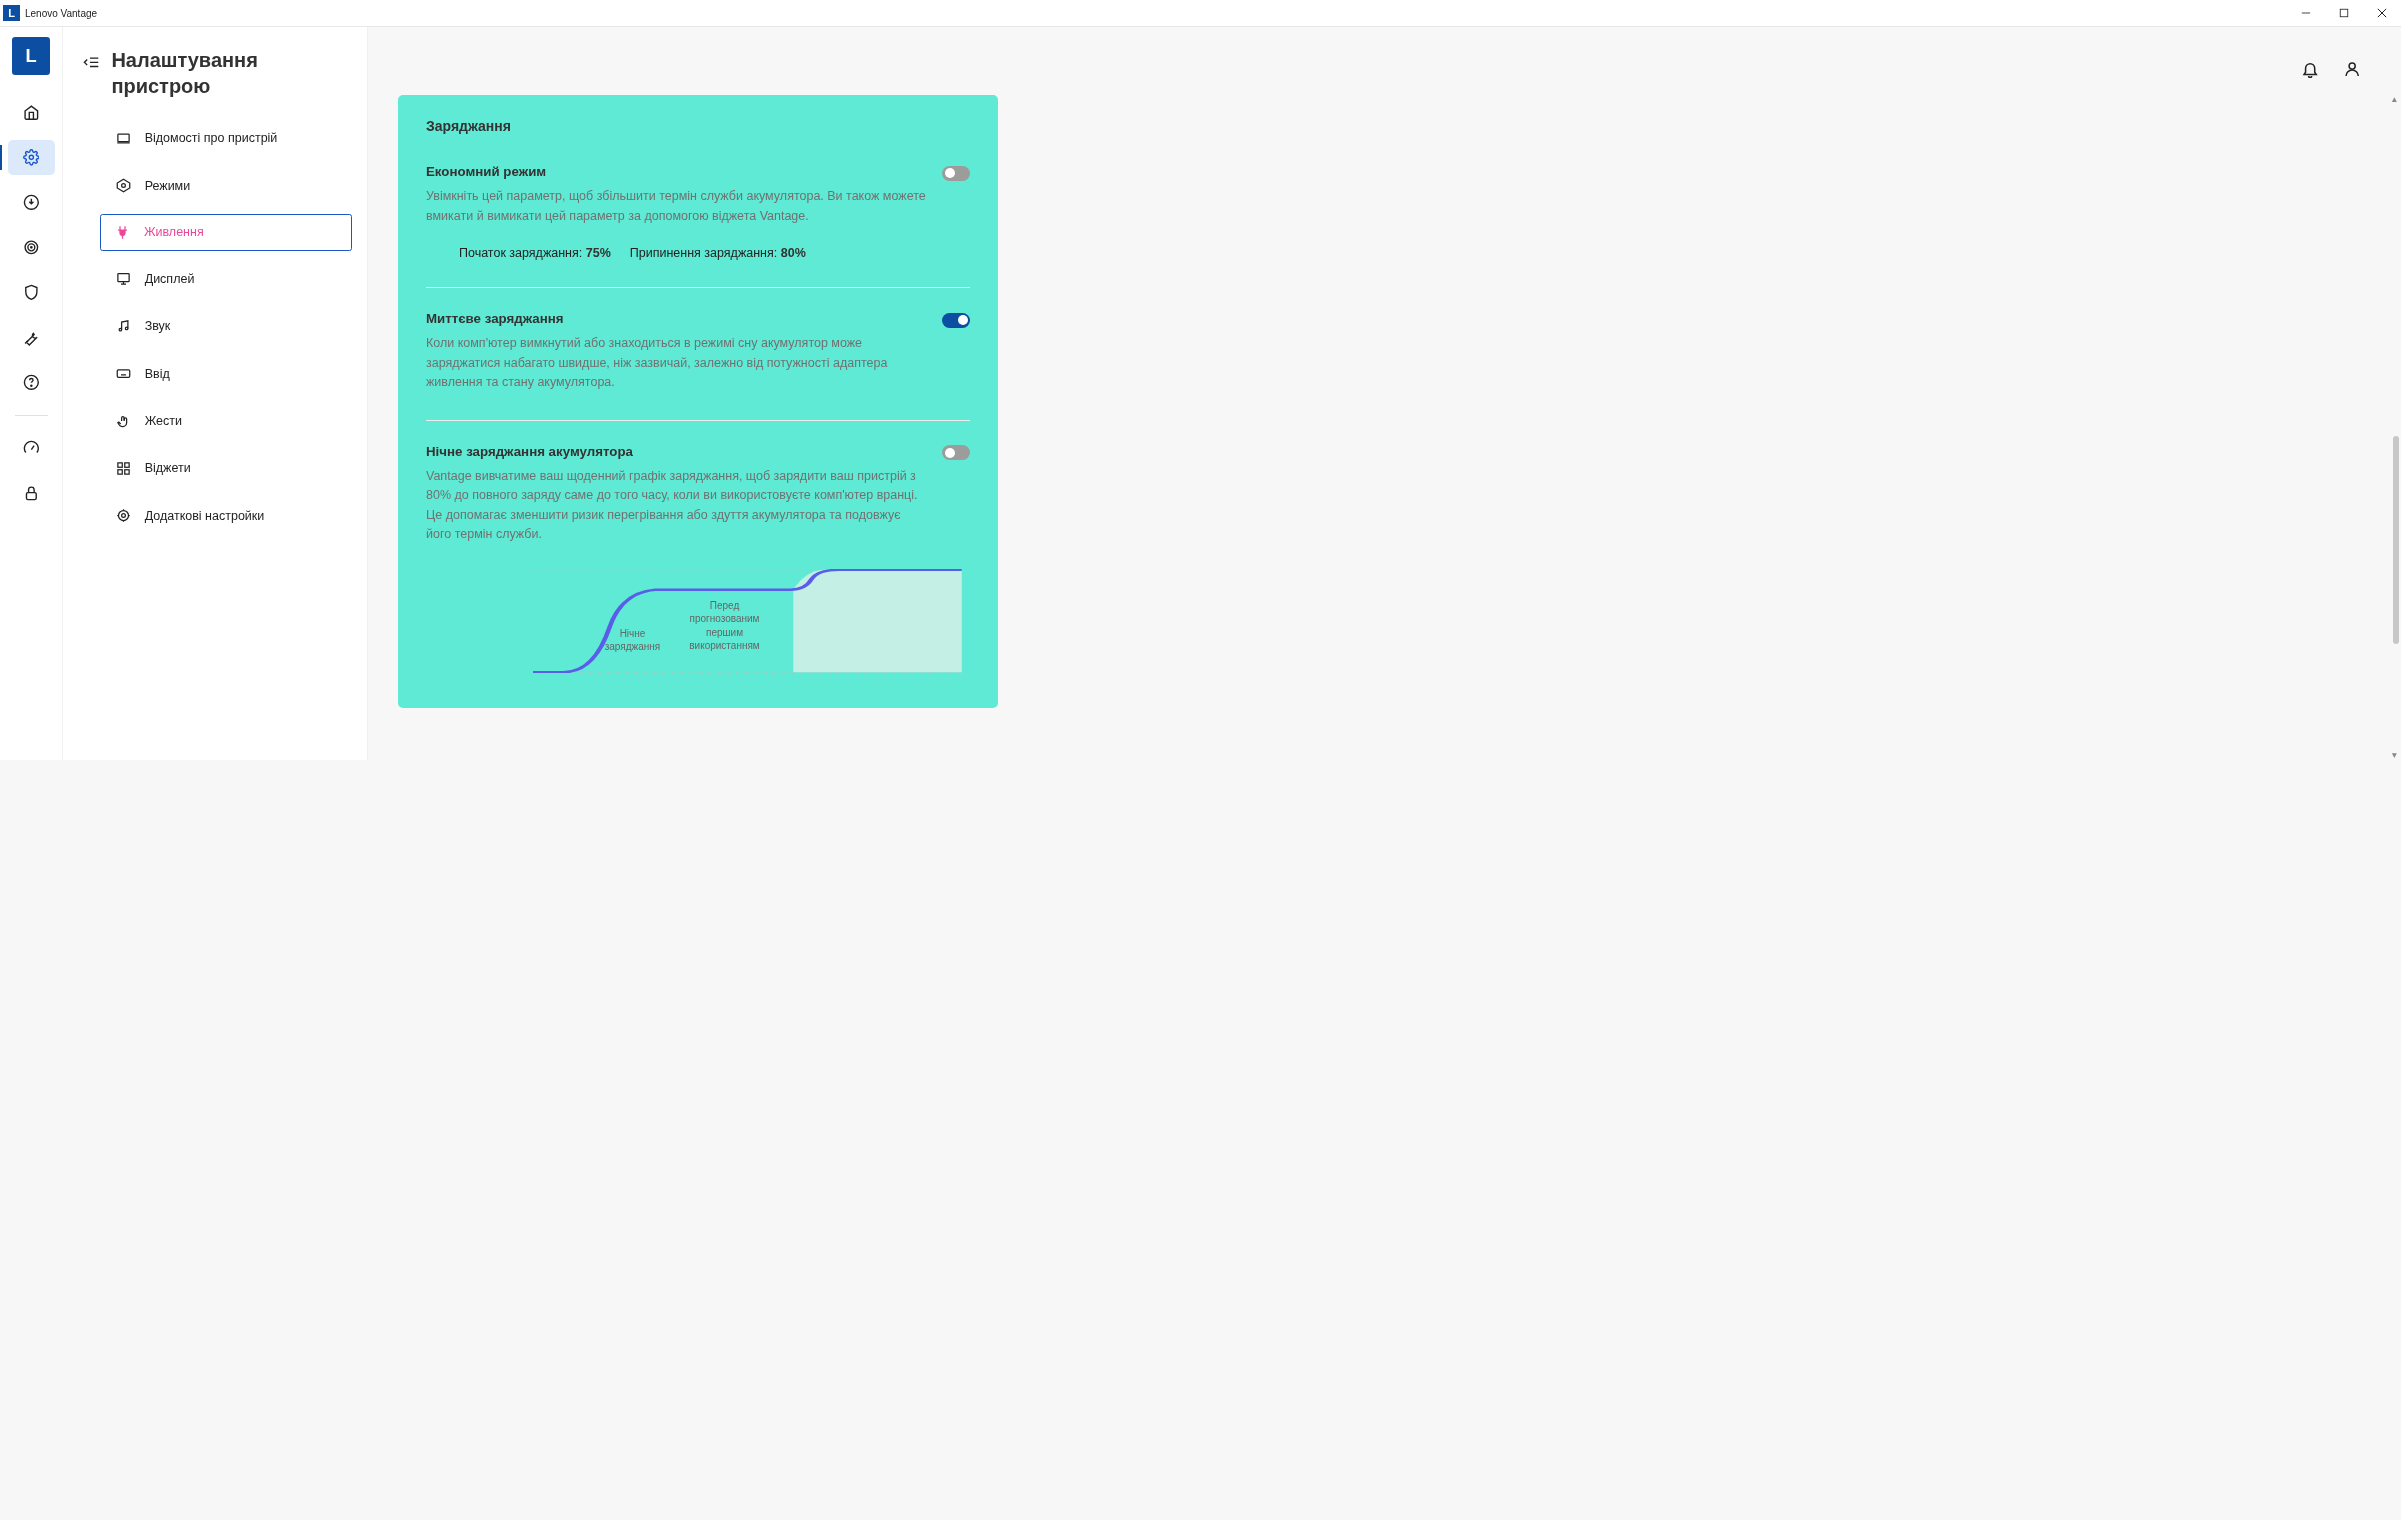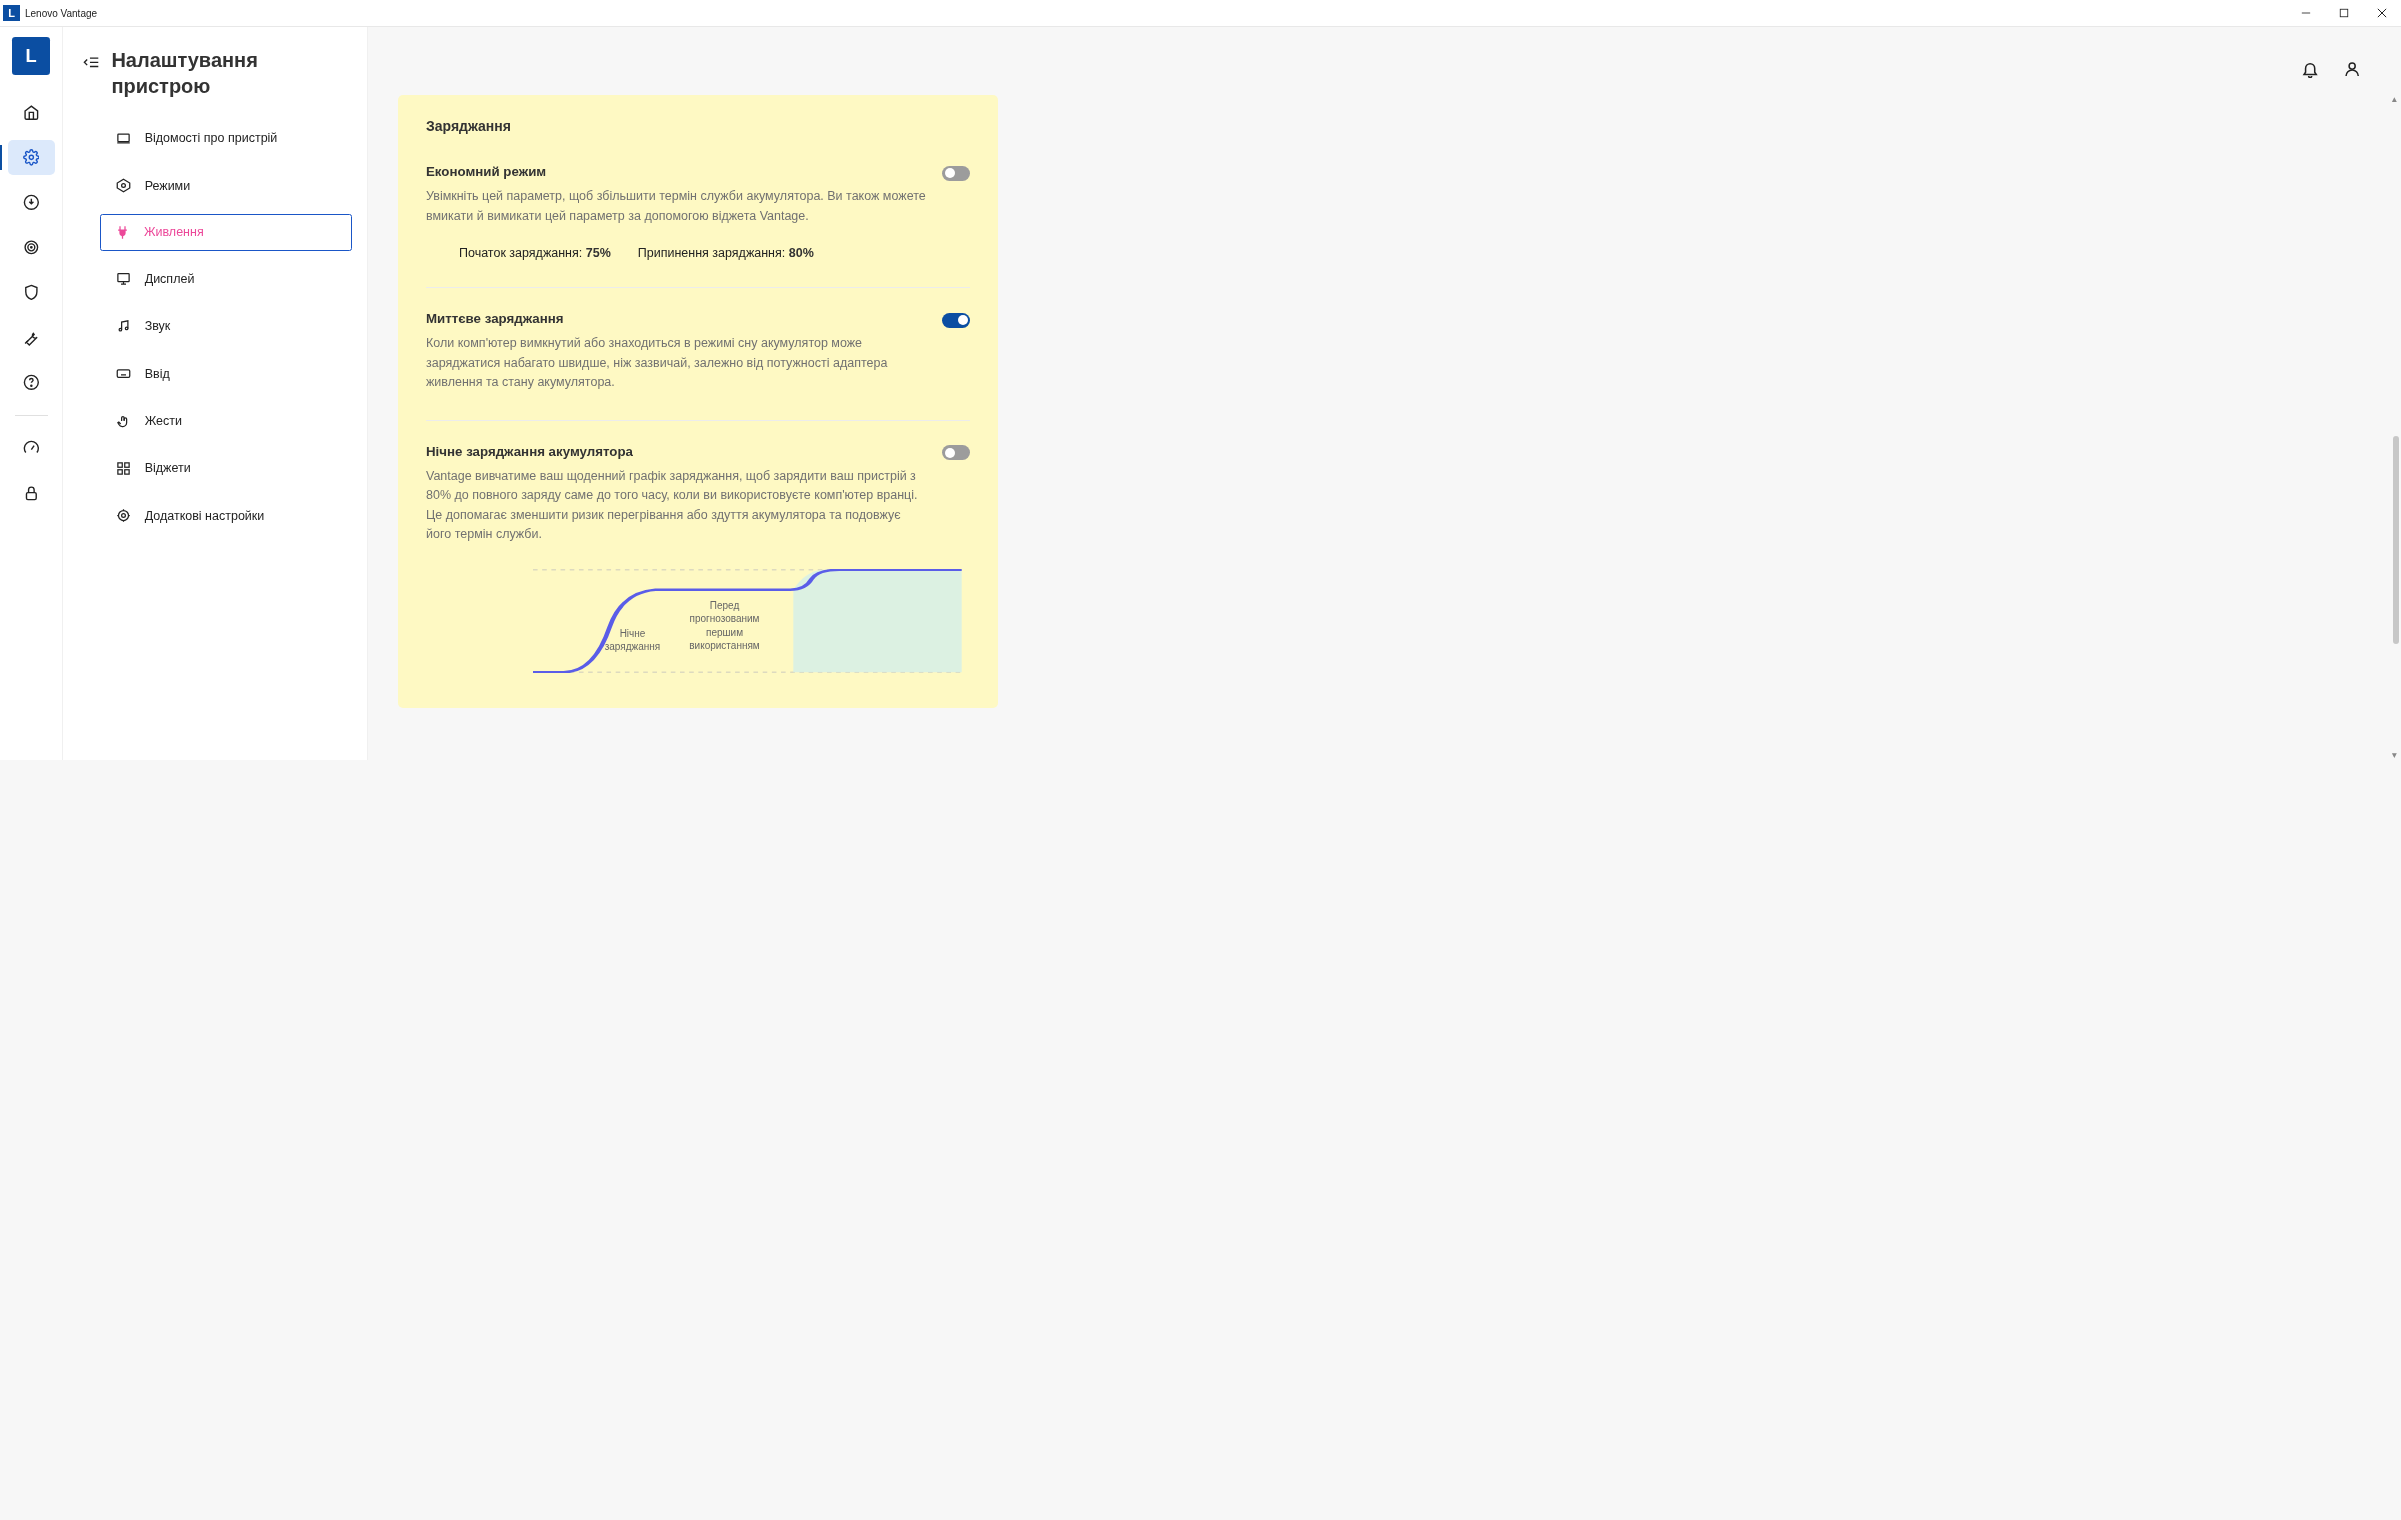--- a/index.html
+++ b/index.html
@@ -129,21 +129,21 @@
   .content-header {
     display: flex;
     justify-content: flex-end;
     align-items: center;
     gap: 23px;
     margin-bottom: 16.7px;
     padding-right: 10px;
   }
   .header-icon { color: #222; }
   .card {
-    background: #fef9c3;
+    background: #5eead4;
     border-radius: 5px;
     padding: 23px 28px 0 28px;
     max-width: 600px;
     margin-bottom: 33px;
   }
   .card-title {
     font-size: 14px;
     font-weight: 600;
     margin-bottom: 30px;
   }
@@ -165,21 +165,21 @@
   }
   .setting-desc {
     font-size: 12.5px;
     color: #717171;
     line-height: 1.55;
     max-width: 500px;
   }
   .threshold-row {
     margin-top: 20px;
     display: flex;
-    gap: 27px;
+    gap: 19px;
     padding-left: 33px;
     font-size: 12.5px;
   }
   .threshold-label { color: #222; }
   .threshold-value { font-weight: 600; }
   .toggle {
     width: 28px; height: 15px;
     background: #9c9c9c;
     border-radius: 8.3px;
     position: relative;

